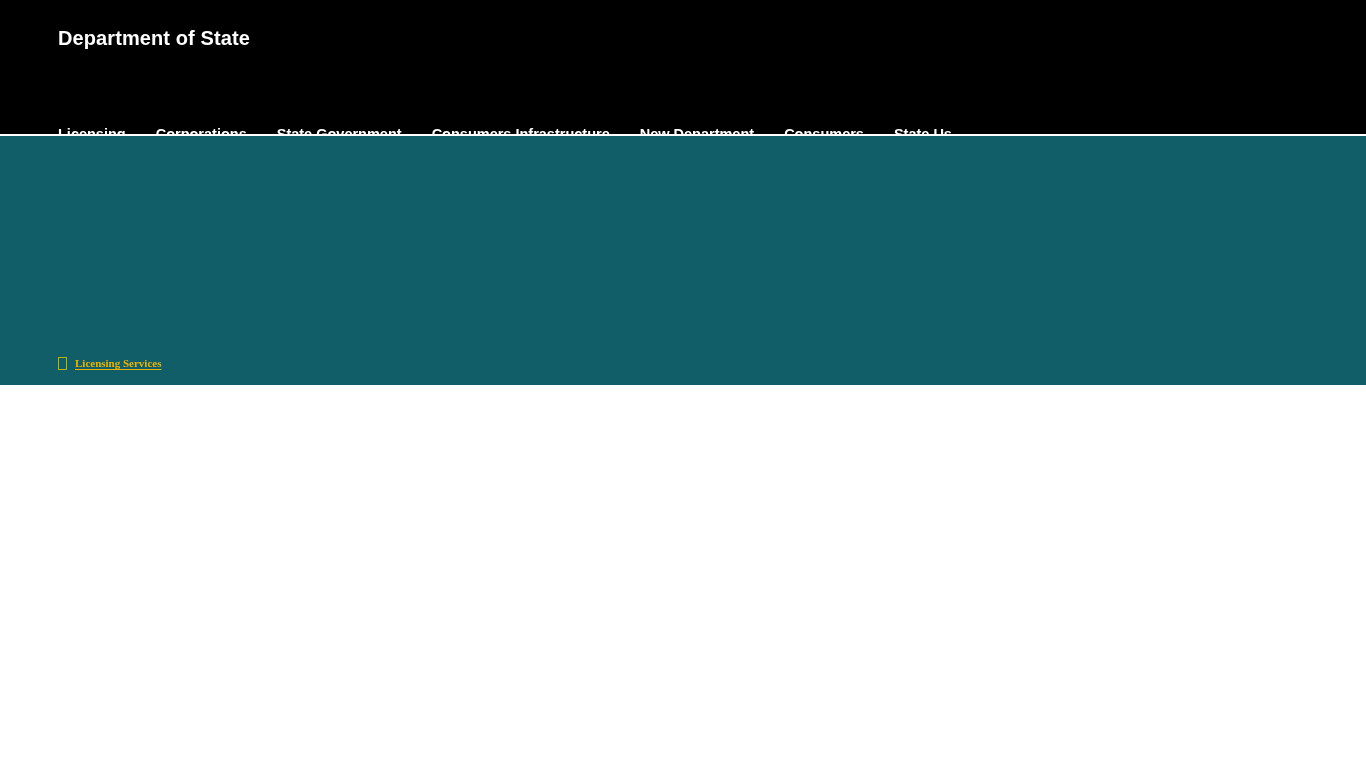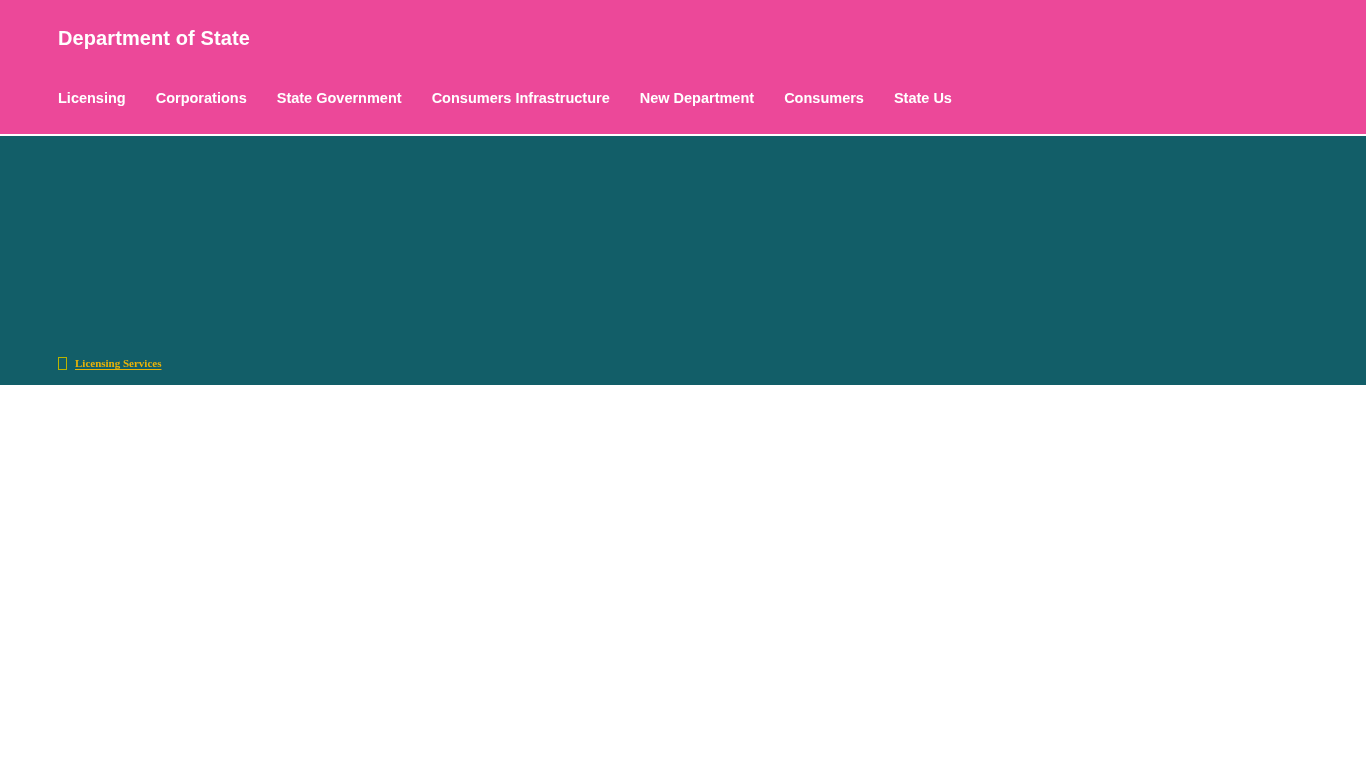--- a/index.html
+++ b/index.html
@@ -11,21 +11,21 @@
     height: 768px;
     overflow: hidden;
     background: #ffffff;
   }
   body {
     font-family: "Liberation Serif", "DejaVu Serif", serif;
   }
 
   
   .topband {
-    background: #ec4899;
+    background: #000000;
     width: 100%;
     height: 136px;
     position: relative;
     border-bottom: 2px solid #ffffff;
   }
   .site-title {
     position: absolute;
     left: 58px;
     top: 26px;
     font-family: "Liberation Sans", sans-serif;
@@ -45,20 +45,21 @@
   }
   .mainnav a {
     font-family: "Liberation Sans", sans-serif;
     font-weight: bold;
     font-size: 14.5px;
     color: #ffffff;
     text-decoration: none;
     white-space: nowrap;
     margin-right: 30px;
     line-height: 20px;
+    margin-top: 36px;
   }
   .mainnav a:last-child { margin-right: 0; }
 
   
   .hero {
     background: #125e68;
     width: 100%;
     height: 249px;
     position: relative;
   }

